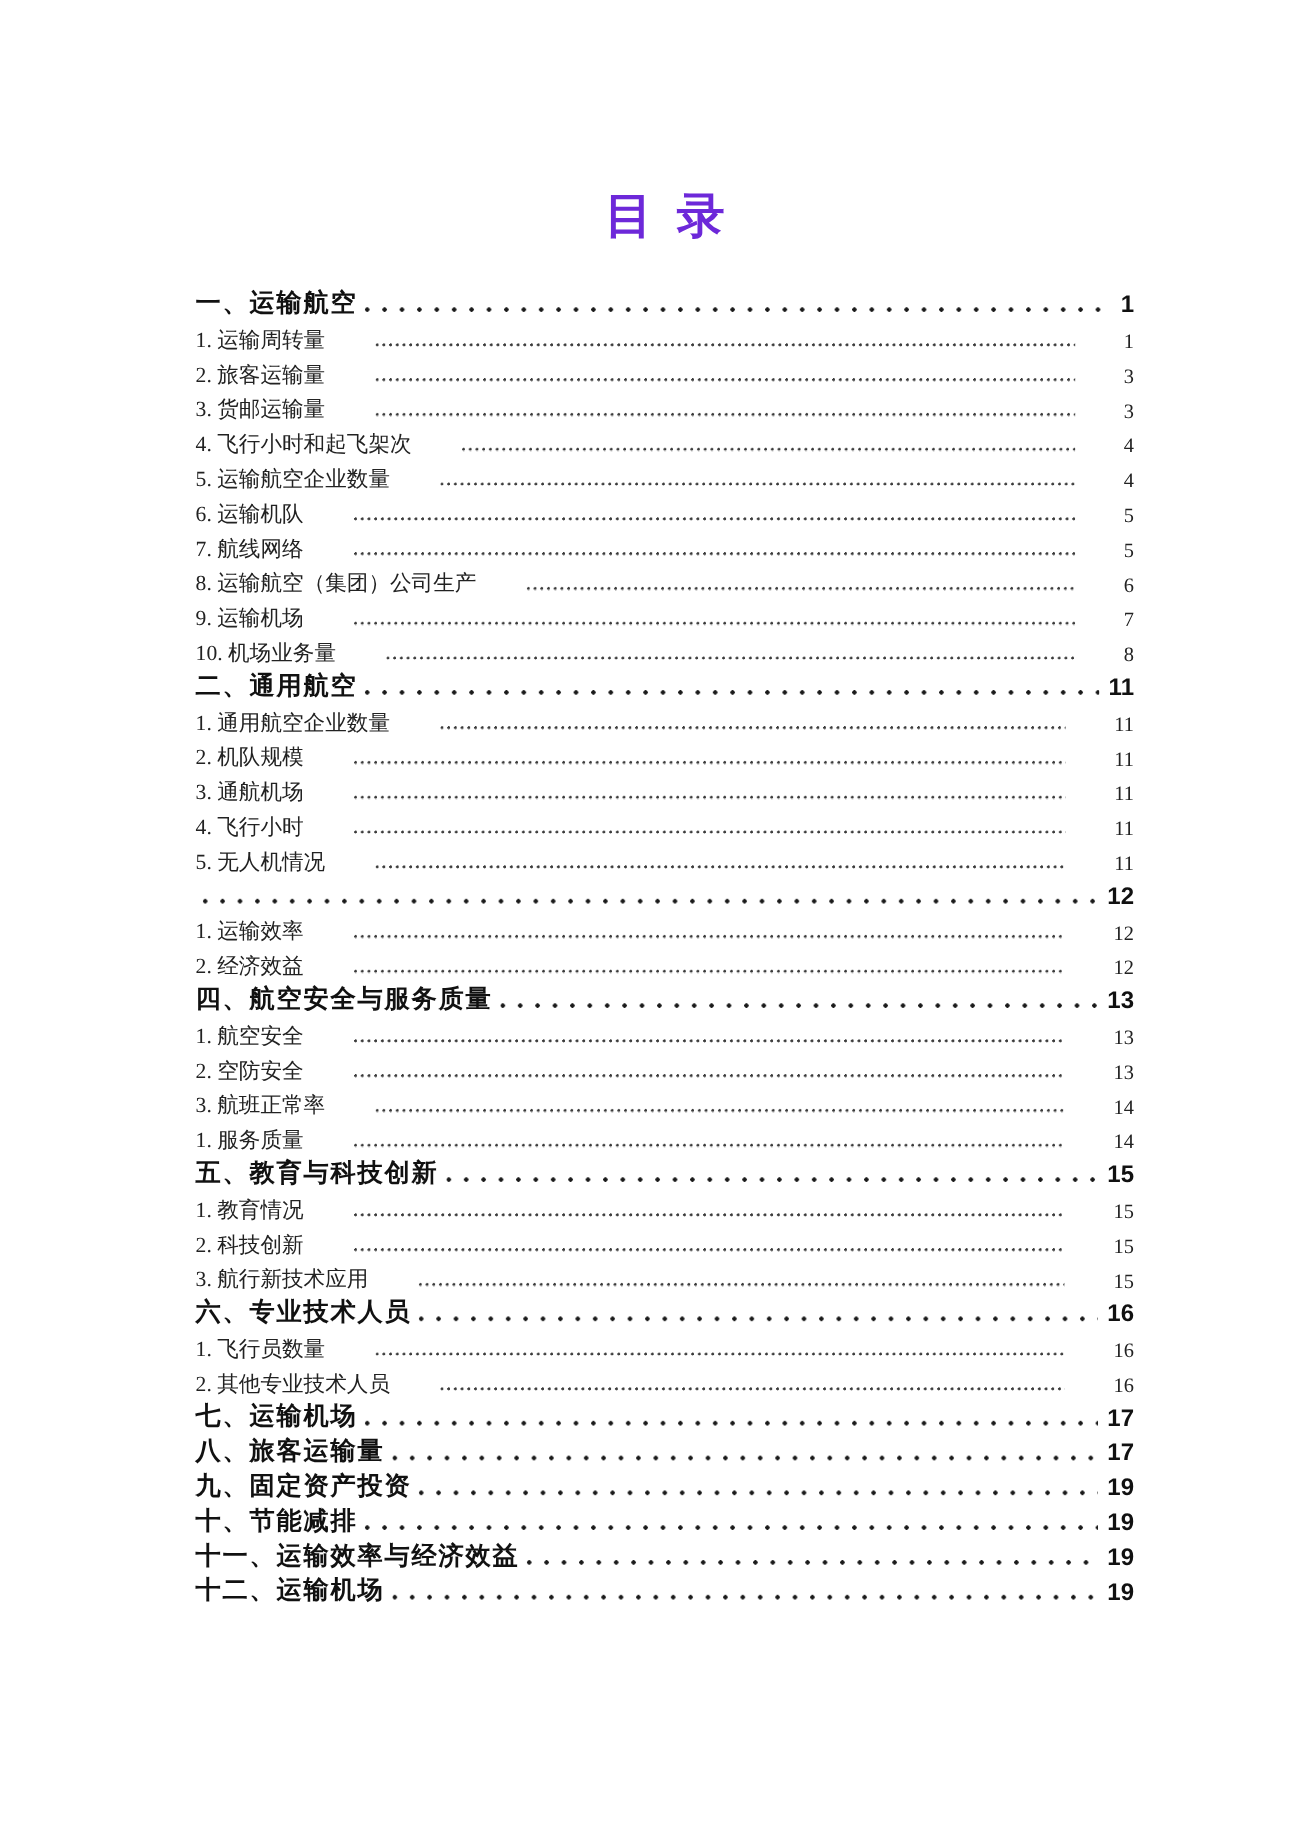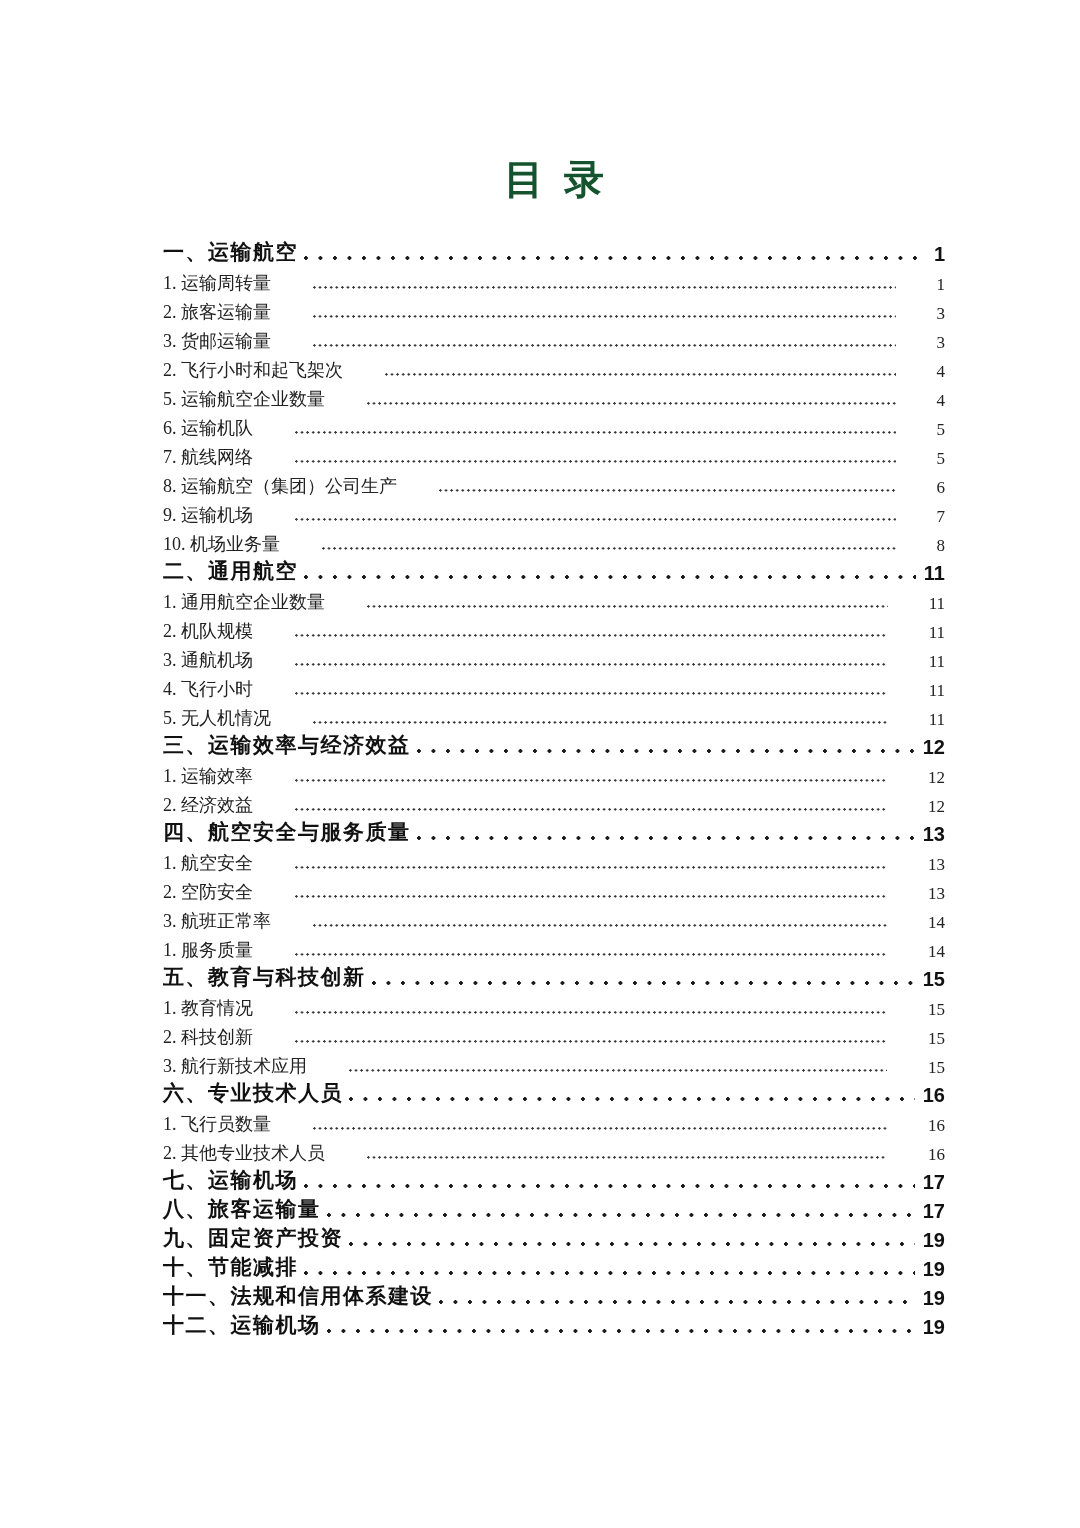--- a/index.html
+++ b/index.html
@@ -18,21 +18,21 @@
     top: 0;
     width: 782px; 
   }
   .title {
     margin: 152px 0 0 0;
     text-align: center;
     font-size: 40px;
     font-weight: bold;
     font-family: "Liberation Serif", serif;
     white-space: pre;
-    color: #14532d;
+    color: #6d28d9;
   }
   .toc {
     margin-top: 30px;
   }
   .row {
     display: flex;
     align-items: flex-end;
     height: 29px;
     box-sizing: border-box;
   }
@@ -101,21 +101,21 @@
         <span class="label">2. 旅客运输量</span>
         <span class="leader"></span>
         <span class="page-num">3</span>
       </div>
       <div class="row l2">
         <span class="label">3. 货邮运输量</span>
         <span class="leader"></span>
         <span class="page-num">3</span>
       </div>
       <div class="row l2">
-        <span class="label">2. 飞行小时和起飞架次</span>
+        <span class="label">4. 飞行小时和起飞架次</span>
         <span class="leader"></span>
         <span class="page-num">4</span>
       </div>
       <div class="row l2">
         <span class="label">5. 运输航空企业数量</span>
         <span class="leader"></span>
         <span class="page-num">4</span>
       </div>
       <div class="row l2">
         <span class="label">6. 运输机队</span>
@@ -166,21 +166,20 @@
         <span class="label">4. 飞行小时</span>
         <span class="leader"></span>
         <span class="page-num">11</span>
       </div>
       <div class="row l2">
         <span class="label">5. 无人机情况</span>
         <span class="leader"></span>
         <span class="page-num">11</span>
       </div>
       <div class="row l1">
-        <span class="label">三、运输效率与经济效益</span>
         <span class="leader"></span>
         <span class="page-num">12</span>
       </div>
       <div class="row l2">
         <span class="label">1. 运输效率</span>
         <span class="leader"></span>
         <span class="page-num">12</span>
       </div>
       <div class="row l2">
         <span class="label">2. 经济效益</span>
@@ -261,21 +260,21 @@
         <span class="label">九、固定资产投资</span>
         <span class="leader"></span>
         <span class="page-num">19</span>
       </div>
       <div class="row l1">
         <span class="label">十、节能减排</span>
         <span class="leader"></span>
         <span class="page-num">19</span>
       </div>
       <div class="row l1">
-        <span class="label">十一、法规和信用体系建设</span>
+        <span class="label">十一、运输效率与经济效益</span>
         <span class="leader"></span>
         <span class="page-num">19</span>
       </div>
       <div class="row l1">
         <span class="label">十二、运输机场</span>
         <span class="leader"></span>
         <span class="page-num">19</span>
       </div>
     </div>
 </div>

